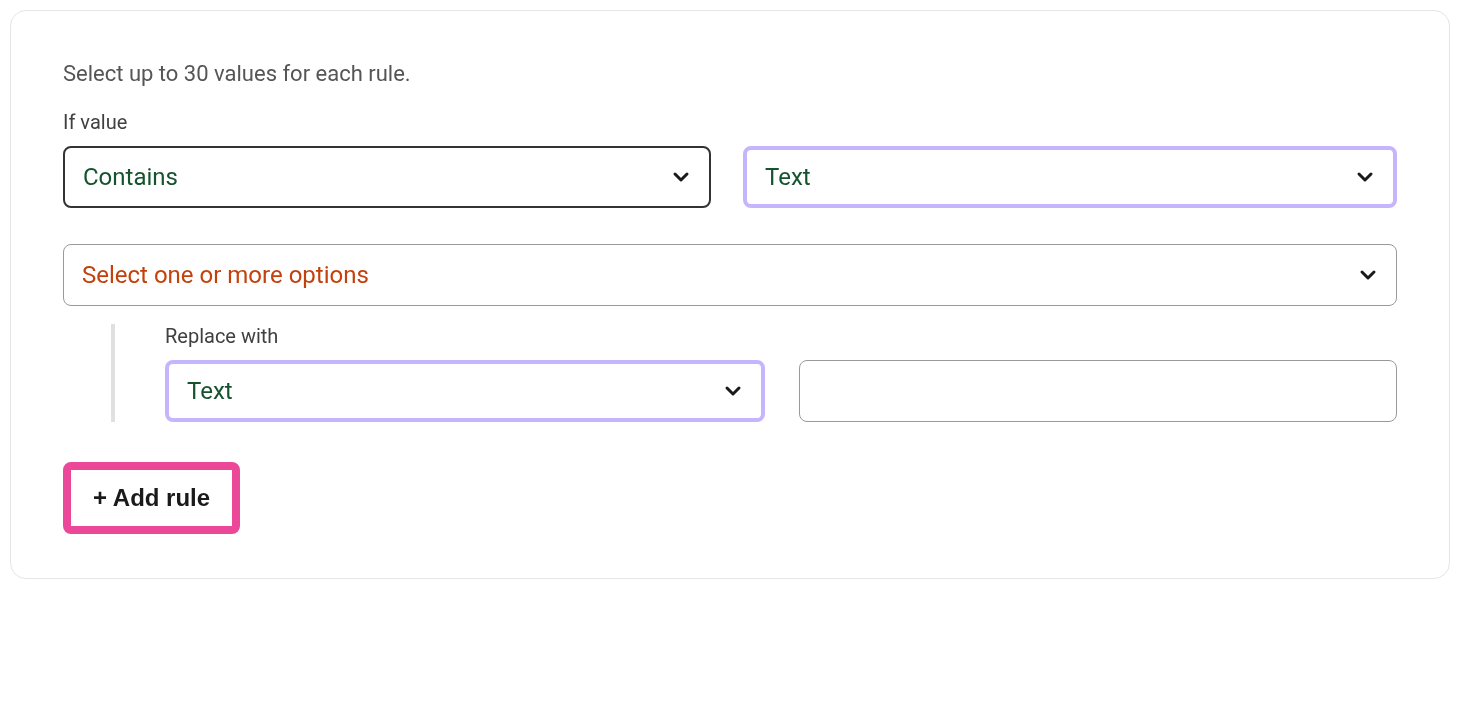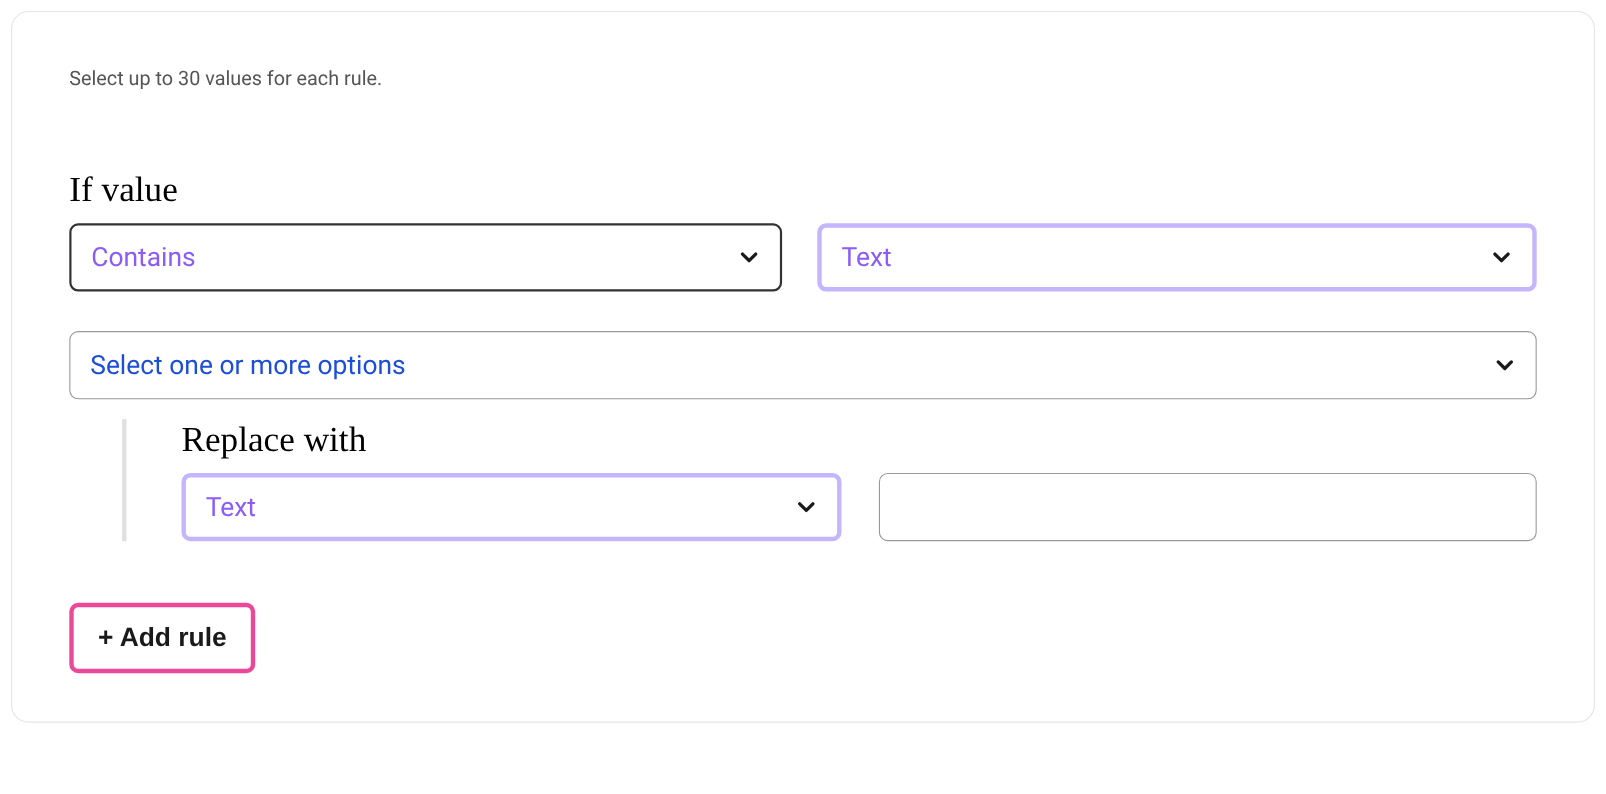--- a/index.html
+++ b/index.html
@@ -20,47 +20,46 @@
       background: #fff;
     }
     .title {
       font-size: 36px;
       font-weight: 700;
       color: #1a1a1a;
       margin-bottom: 8px;
       letter-spacing: -0.5px;
     }
     .subtitle {
-      font-size: 18px;
+      font-size: 22px;
       color: #555;
       font-weight: 400;
-      margin-bottom: 72px;
+      margin-bottom: 24px;
     }
     .label {
-      font-size: 32px;
-      color: #000000;
+      font-size: 20px;
+      color: #404040;
       margin-bottom: 12px;
       display: block;
-      font-family: Liberation Serif, serif;
     }
     .row1 {
       display: flex;
       gap: 32px;
       margin-bottom: 36px;
     }
     .select {
       position: relative;
       border: 2px solid #333;
       border-radius: 8px;
       height: 62px;
       display: flex;
       align-items: center;
       padding: 0 50px 0 18px;
       font-size: 24px;
-      color: #8b5cf6;
+      color: #14532d;
       background: #fff;
       cursor: pointer;
     }
     .select.light {
       border: 4px solid #c4b5fd;
     }
     .select-condition {
       width: 648px;
     }
     .select-type {
@@ -77,29 +76,29 @@
     }
     .multiselect {
       position: relative;
       border: 1px solid #999;
       border-radius: 8px;
       height: 62px;
       display: flex;
       align-items: center;
       padding: 0 50px 0 18px;
       font-size: 24px;
-      color: #1d4ed8;
+      color: #c2410c;
       background: #fff;
       cursor: pointer;
       width: 100%;
       margin-bottom: 18px;
     }
     .replace-section {
       display: flex;
-      margin-bottom: 56px;
+      margin-bottom: 40px;
     }
     .vline {
       width: 4px;
       background: #e0e0e0;
       margin-left: 48px;
       margin-right: 50px;
       align-self: stretch;
     }
     .replace-content {
       flex: 1;
@@ -117,21 +116,21 @@
       border: 1px solid #999;
       border-radius: 8px;
       height: 62px;
       padding: 0 18px;
       font-size: 24px;
       color: #1a1a1a;
       background: #fff;
       outline: none;
     }
     .add-rule-btn {
-      border: 4px solid #ec4899;
+      border: 8px solid #ec4899;
       border-radius: 8px;
       background: #fff;
       padding: 14px 22px;
       font-size: 24px;
       font-weight: 600;
       color: #1a1a1a;
       cursor: pointer;
       display: inline-flex;
       align-items: center;
       gap: 6px;

